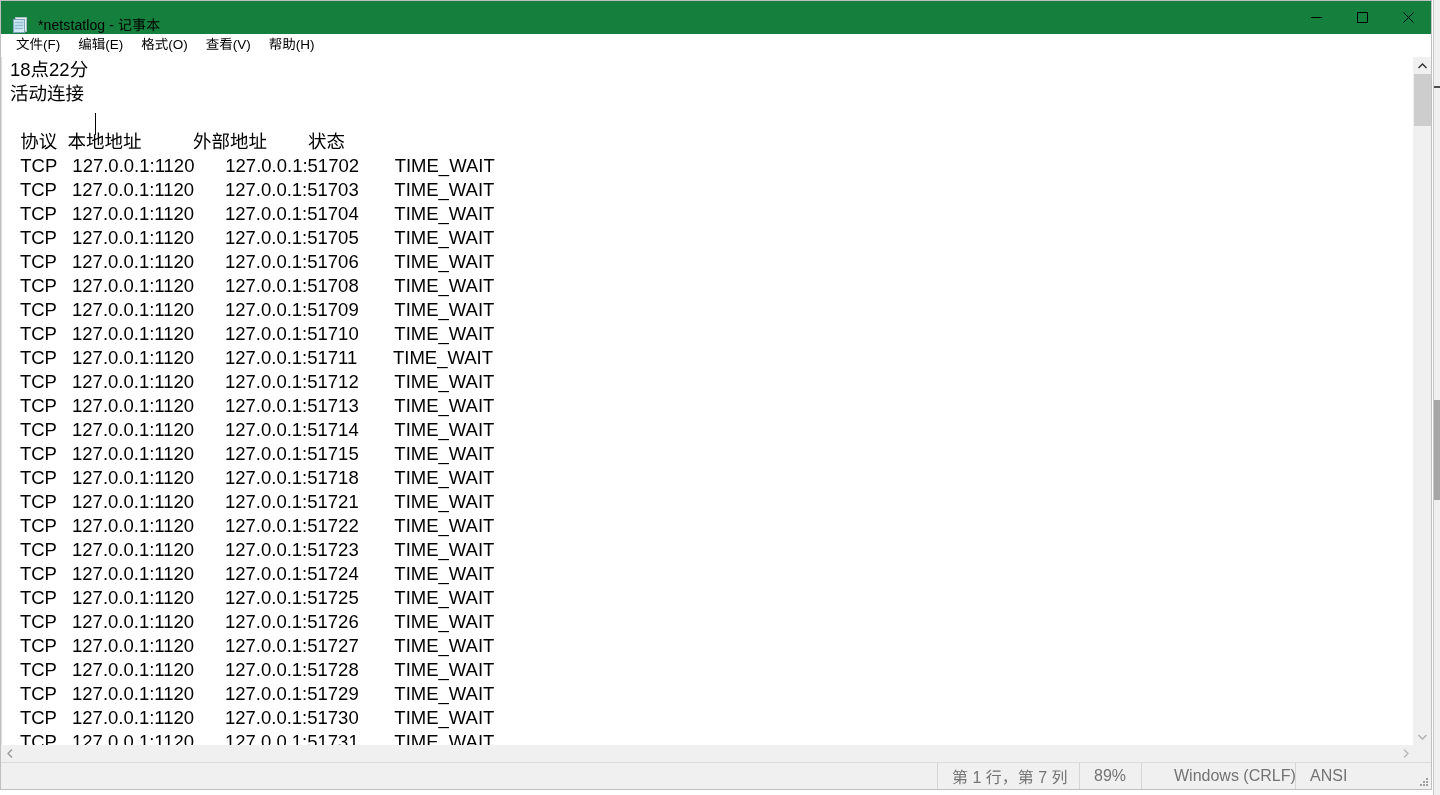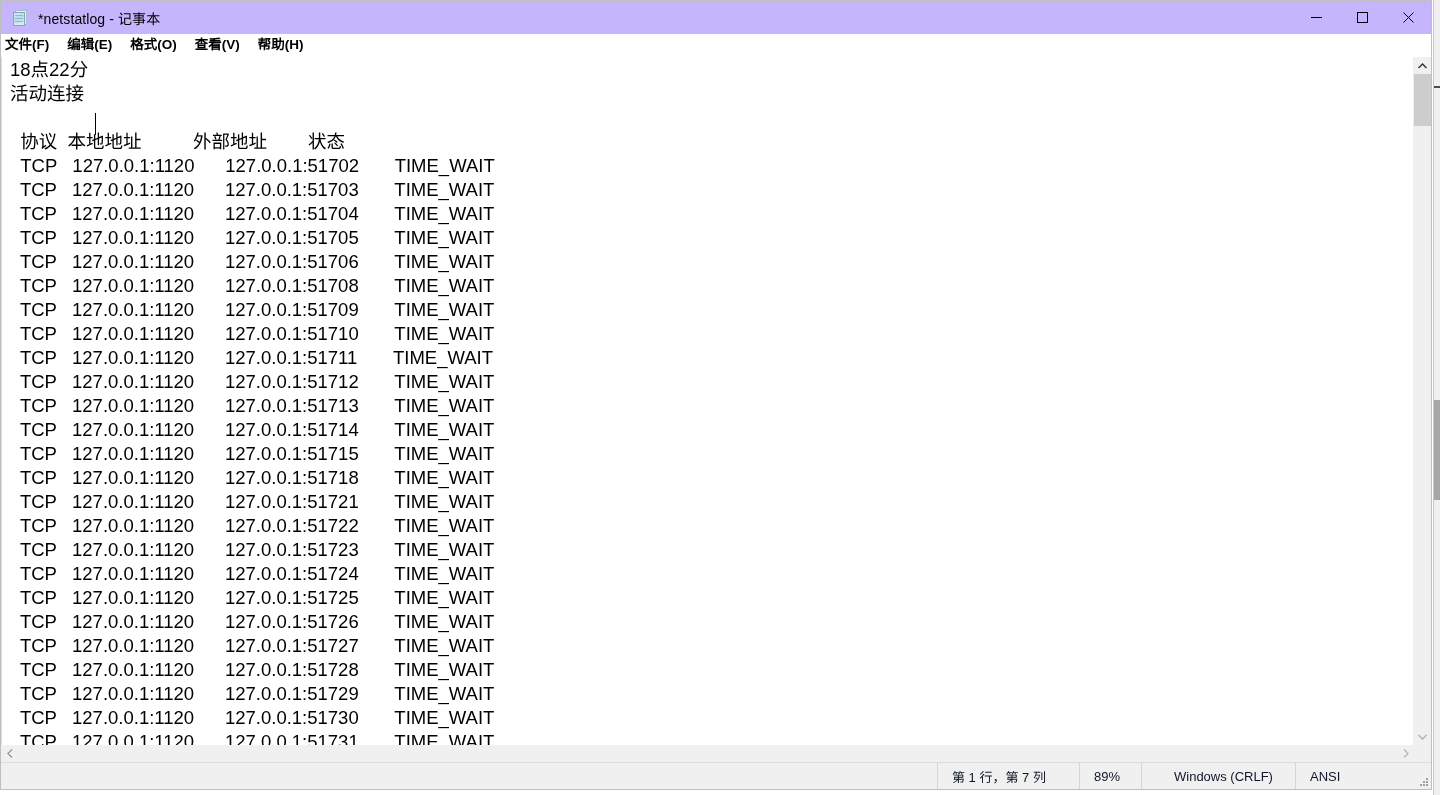--- a/index.html
+++ b/index.html
@@ -75,23 +75,23 @@
     border: 1px solid #bfbfbf;
     box-sizing: border-box;
     display: flex;
     flex-direction: column;
   }
 
   
   #title-bar {
     height: 33px;
     min-height: 33px;
-    background: #c4b5fd;
-    display: flex;
-    align-items: center;
+    background: #15803d;
+    display: flex;
+    align-items: flex-end;
     position: relative;
   }
   #title-icon {
     width: 18px;
     height: 18px;
     margin-left: 11px;
     margin-right: 8px;
     position: relative;
     flex: none;
   }
@@ -145,23 +145,22 @@
   }
   .win-btn svg { display: block; }
 
   
   #menu-bar {
     height: 22px;
     min-height: 22px;
     background: #ffffff;
     display: flex;
     align-items: center;
-    padding-left: 4px;
-    box-sizing: border-box;
-    font-weight: bold;
+    padding-left: 15px;
+    box-sizing: border-box;
   }
   .menu-item {
     font-size: 13.5px;
     color: #000000;
     padding: 0 9px 0 0;
     margin-right: 9px;
     white-space: nowrap;
     cursor: default;
     line-height: 22px;
   }
@@ -260,22 +259,22 @@
   }
 
   
   #status-bar {
     height: 26px;
     min-height: 26px;
     background: #f0f0f0;
     border-top: 1px solid #dcdcdc;
     display: flex;
     align-items: stretch;
-    font-size: 13px;
-    color: #0f172a;
+    font-size: 16px;
+    color: #737373;
   }
   #status-spacer {
     flex: 1 1 auto;
   }
   .status-cell {
     display: flex;
     align-items: center;
     border-left: 1px solid #d6d6d6;
     padding: 0 0 0 14px;
     white-space: nowrap;

